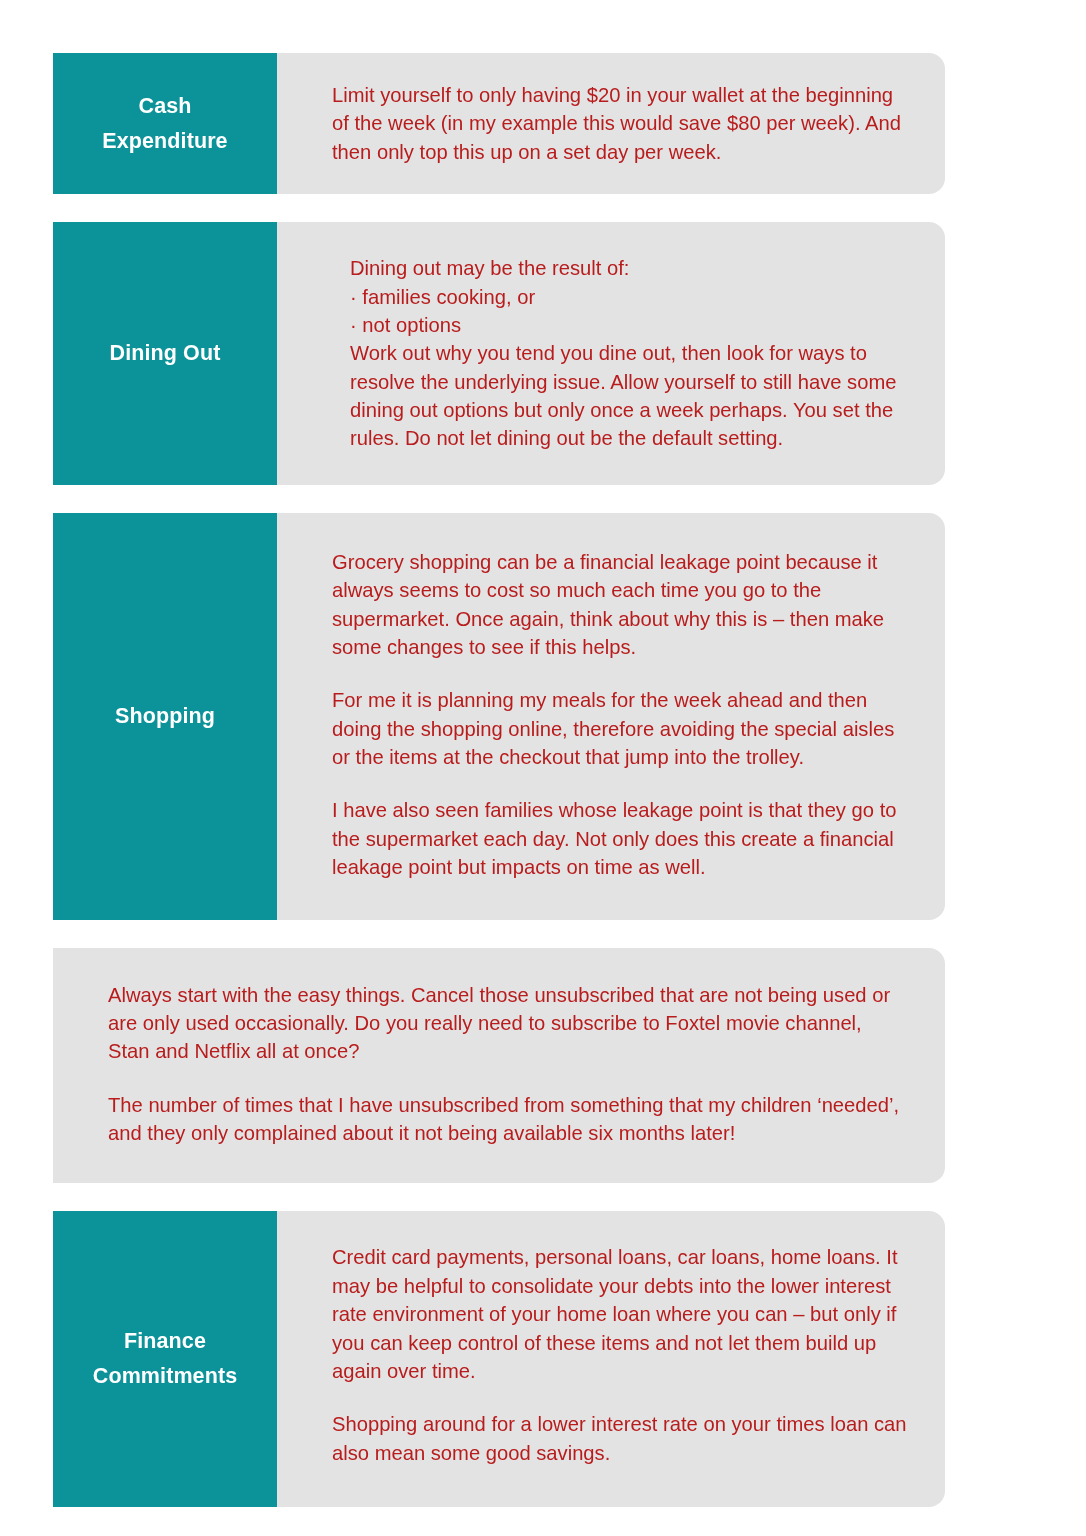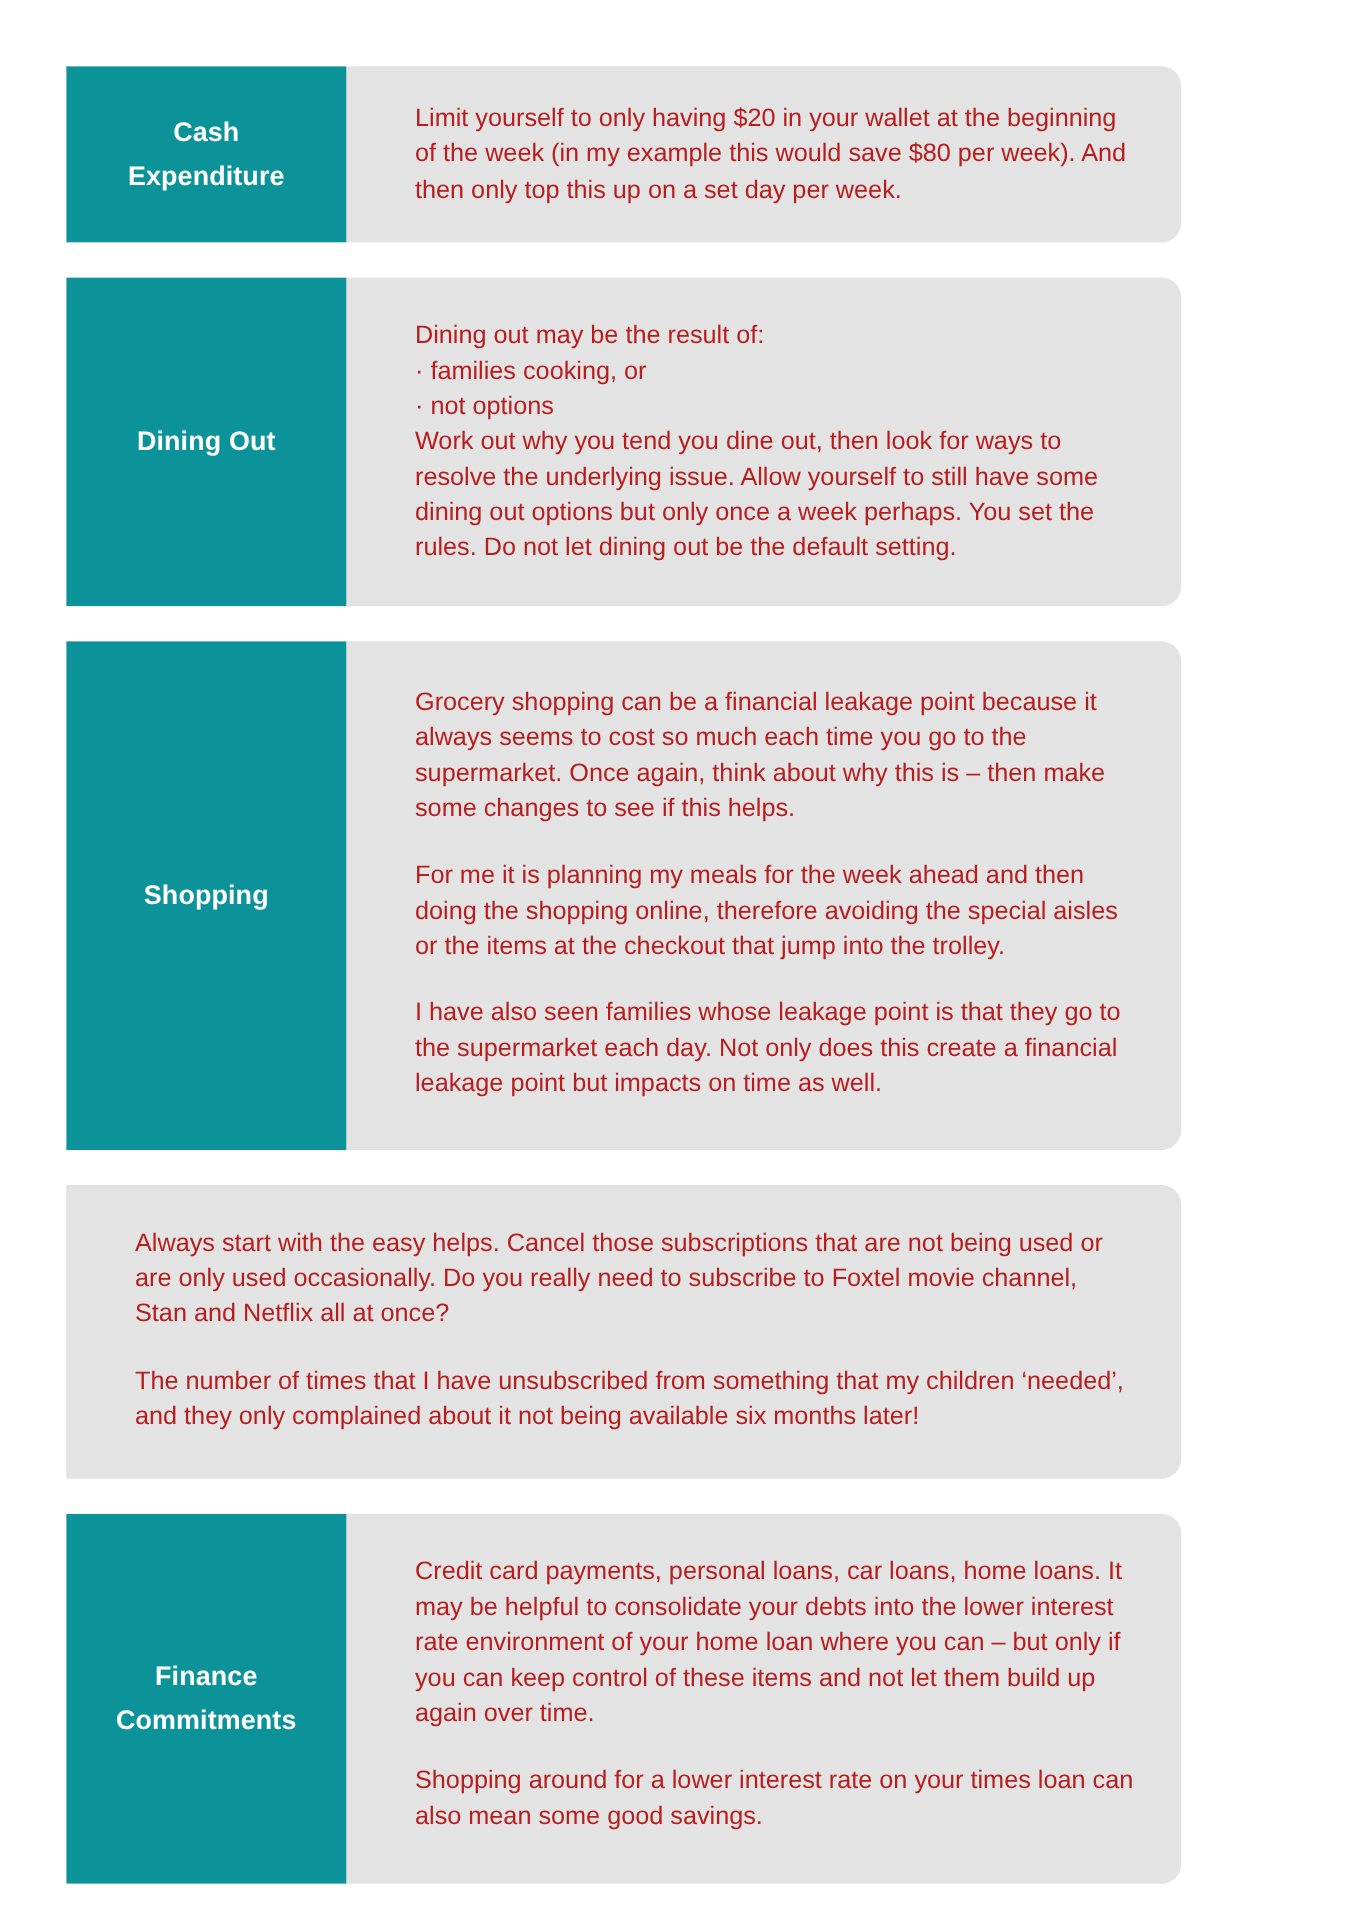--- a/index.html
+++ b/index.html
@@ -72,21 +72,21 @@
     list-style: none;
   }
   .bullets li {
     margin: 0;
     padding: 0;
   }
   .bullets li::before {
     content: "\00B7\00A0";
   }
   .r-cash .row-body  { padding-top: 28px; padding-bottom: 28px; }
-  .r-dining .row-body { padding-top: 32px; padding-bottom: 32px; }
+  .r-dining .row-body { padding-top: 32px; padding-bottom: 32px; margin-left: 18px; }
   .r-shopping .row-body { padding-top: 35px; padding-bottom: 38px; }
   .r-memberships .row-body { padding-top: 33px; padding-bottom: 36px; }
   .r-finance .row-body { padding-top: 32px; padding-bottom: 40px; }
 </style>
 </head>
 <body>
 
 <div class="sheet">
   <div class="rows">
 
@@ -126,21 +126,21 @@
       </div>
       <div class="row-body">
         <p>Grocery shopping can be a financial leakage point because it always seems to cost so much each time you go to the supermarket. Once again, think about why this is – then make some changes to see if this helps.</p>
         <p>For me it is planning my meals for the week ahead and then doing the shopping online, therefore avoiding the special aisles or the items at the checkout that jump into the trolley.</p>
         <p>I have also seen families whose leakage point is that they go to the supermarket each day. Not only does this create a financial leakage point but impacts on time as well.</p>
       </div>
     </div>
 
     <div class="row r-memberships">
       <div class="row-body">
-        <p>Always start with the easy helps. Cancel those subscriptions that are not being used or are only used occasionally. Do you really need to subscribe to Foxtel movie channel, Stan and Netflix all at once?</p>
+        <p>Always start with the easy things. Cancel those unsubscribed that are not being used or are only used occasionally. Do you really need to subscribe to Foxtel movie channel, Stan and Netflix all at once?</p>
         <p>The number of times that I have unsubscribed from something that my children ‘needed’, and they only complained about it not being available six months later!</p>
       </div>
     </div>
 
     <div class="row r-finance">
       <div class="row-label">
         <div>
           <span>Finance</span>
           <span>Commitments</span>
         </div>

